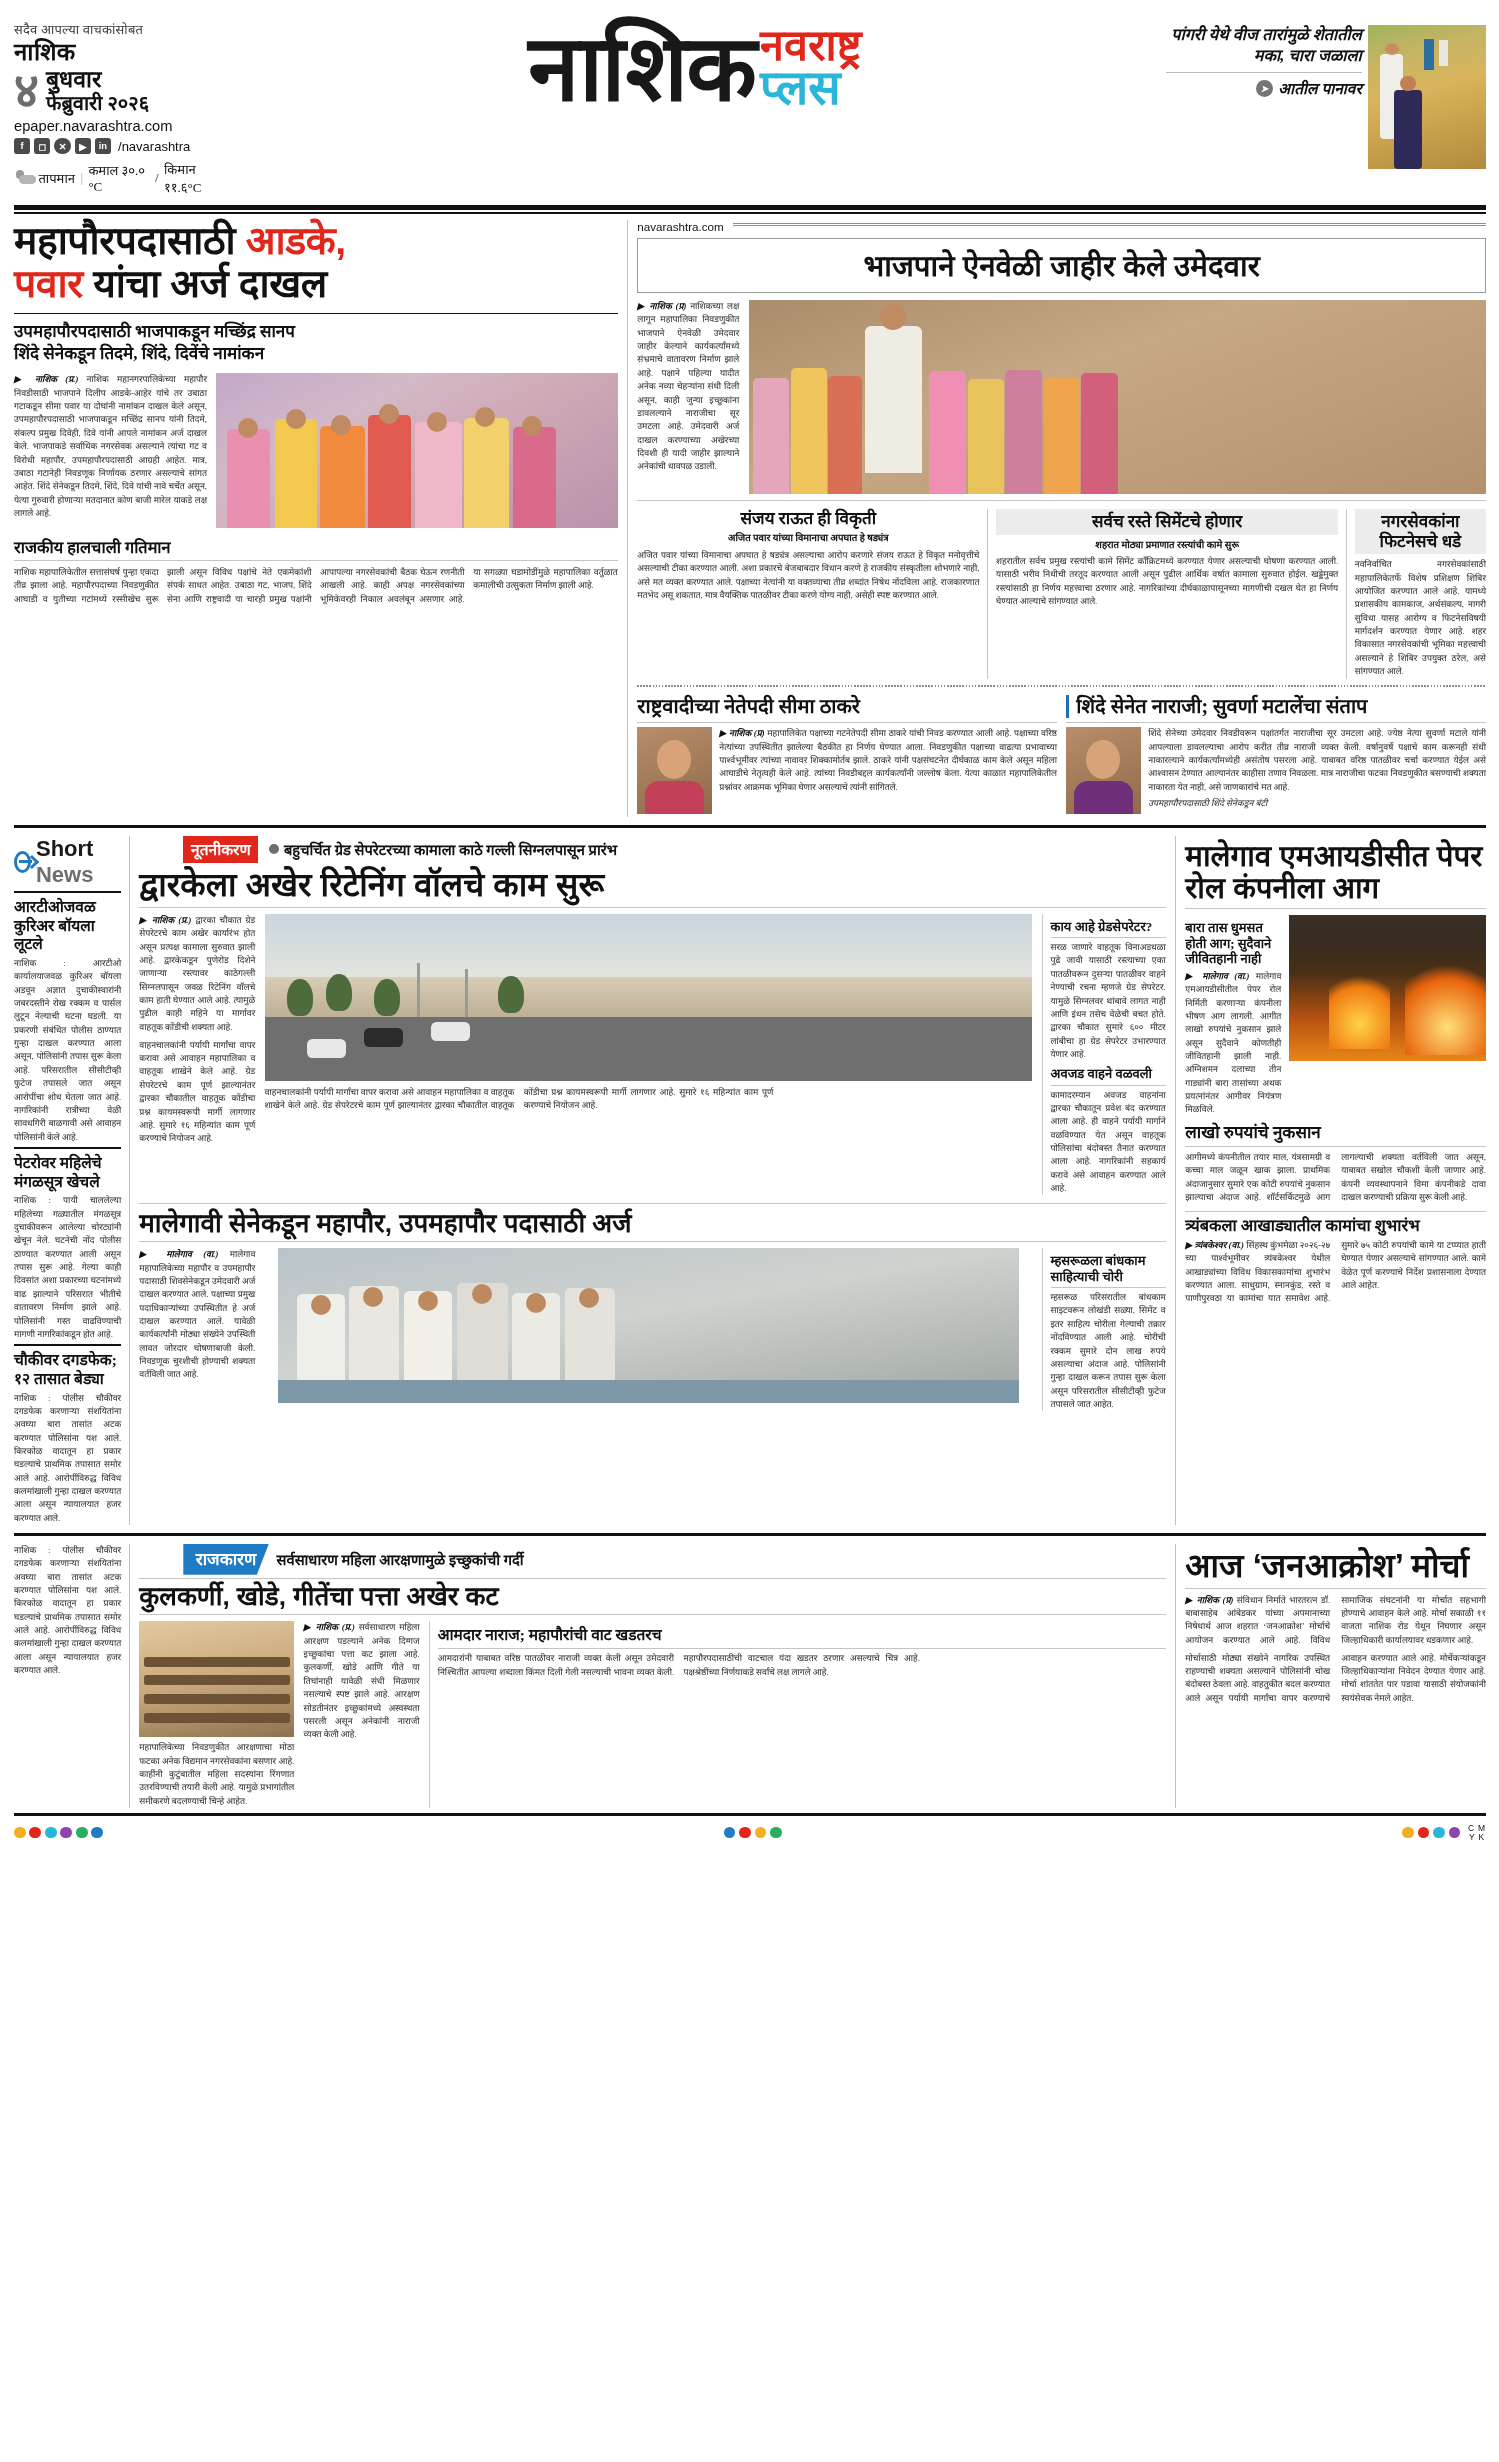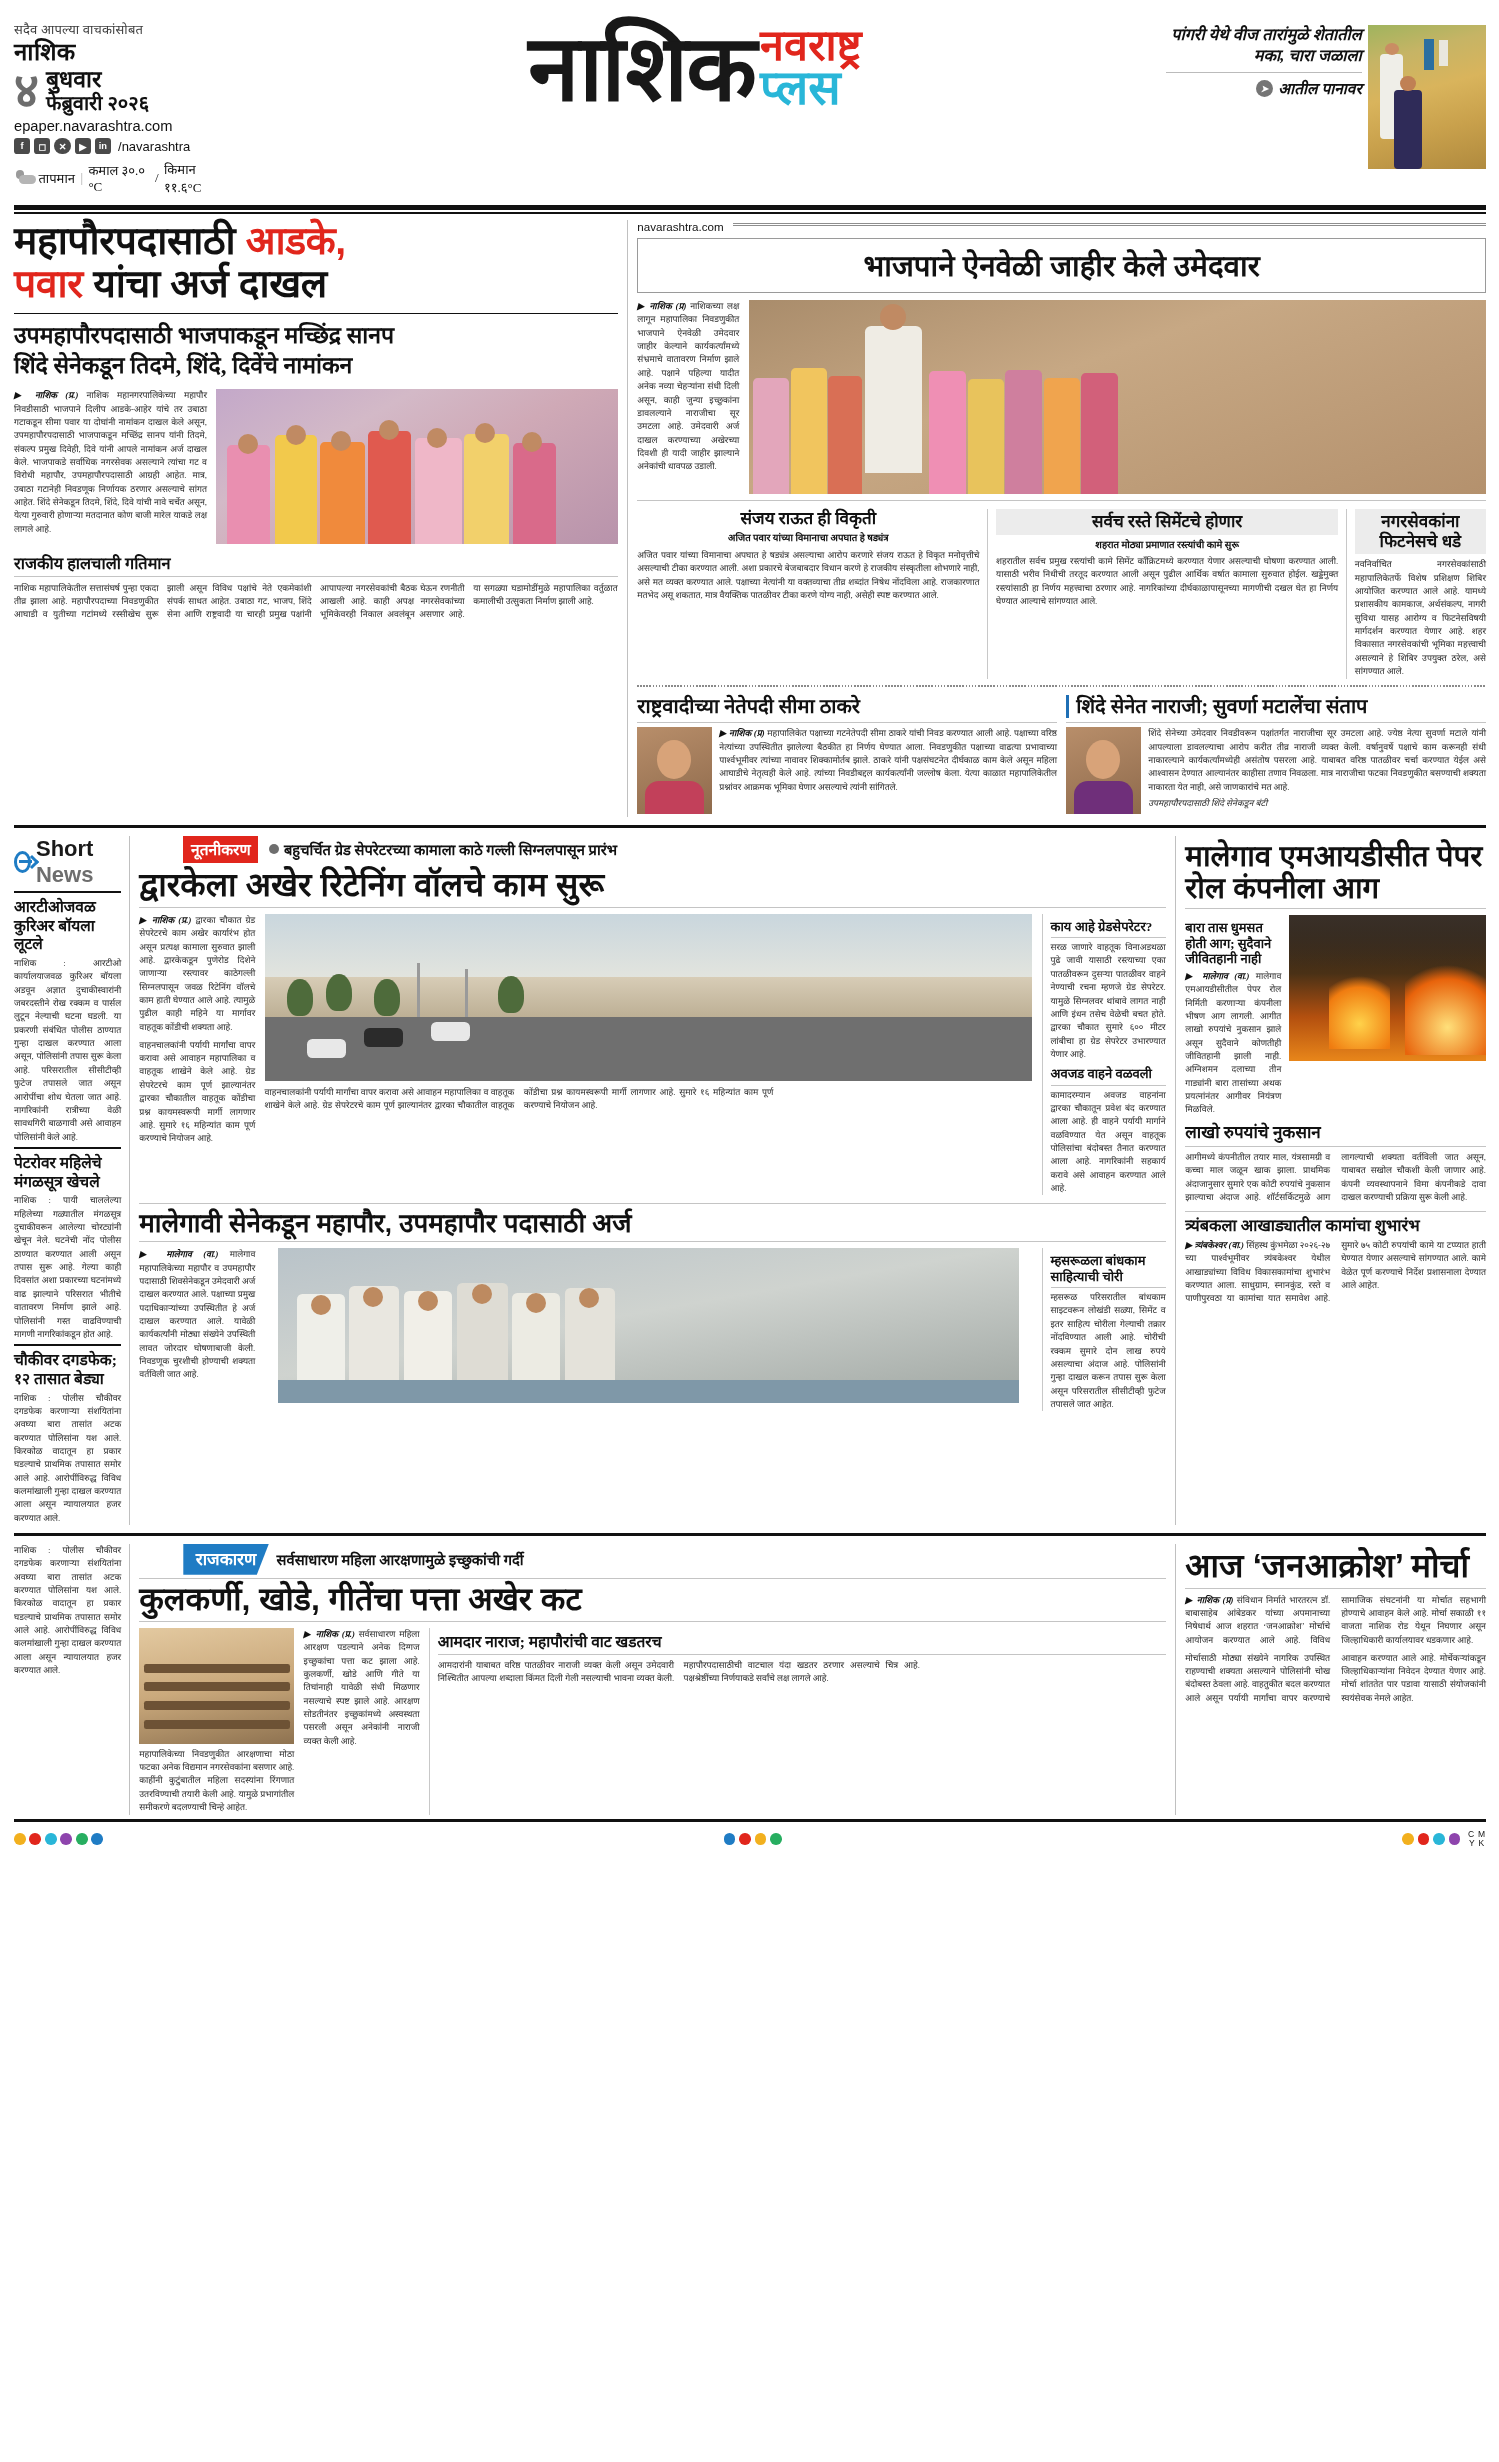--- a/index.html
+++ b/index.html
@@ -85,21 +85,21 @@
   .main { display:flex; padding:0 14px; margin-top:6.2px; }
   .left-col { width:613px; flex:0 0 613px; padding-right:9.3px; }
   .right-col { flex:1; padding-left:9.3px; border-left:0.8px solid #c0c0c0; }
 
   .lead-h {
     font-size:39px; font-weight:bold; line-height:1.1; letter-spacing:-0.4px;
     font-family:"Liberation Sans", sans-serif;
   }
   .red { color:#e1261c;text-align:center; }
   .lead-sub {
-    font-size:23px; font-weight:bold; line-height:1.32; margin-top:7.8px;
+    font-size:17px; font-weight:bold; line-height:1.32; margin-top:7.8px;
     border-top:1.6px solid #111; padding-top:6.2px;
   }
 
   .lead-body { display:flex; gap:9.3px; margin-top:7.8px; }
   .lead-body .txtcol { width:193px; flex:0 0 193px; }
   .lead-photo {
     flex:1; height:155px; position:relative; overflow:hidden;
     background:linear-gradient(150deg,#c3a8c9 0%,#d3b9c7 30%,#cfa9b6 55%,#b893ab 100%);
   }
   .lead-photo .p { position:absolute; bottom:0; border-radius:4.7px 4.7px 0 0; }
@@ -572,21 +572,21 @@
     <div class="s3-a">
       <div class="body-txt">नाशिक : पोलीस चौकीवर दगडफेक करणाऱ्या संशयितांना अवघ्या बारा तासांत अटक करण्यात पोलिसांना यश आले. किरकोळ वादातून हा प्रकार घडल्याचे प्राथमिक तपासात समोर आले आहे. आरोपींविरुद्ध विविध कलमांखाली गुन्हा दाखल करण्यात आला असून न्यायालयात हजर करण्यात आले.</div>
     </div>
 
     <div class="s3-b">
       <div class="strap">
         <span class="tag-blue">राजकारण</span>
         <span>सर्वसाधारण महिला आरक्षणामुळे इच्छुकांची गर्दी</span>
       </div>
       <div class="hr-grey" style="margin-top:3.1px"></div>
-      <div class="big-h2" style="font-size:32px;margin-top:3.1px">कुलकर्णी, खोडे, गीतेंचा पत्ता अखेर कट</div>
+      <div class="big-h2" style="font-size:26px;margin-top:3.1px">कुलकर्णी, खोडे, गीतेंचा पत्ता अखेर कट</div>
       <div class="hr-grey" style="margin-top:4.7px"></div>
 
       <div style="display:flex;gap:9.3px;margin-top:6.2px">
         <div style="width:155px;flex:0 0 155px">
           <div class="hall-photo">
             <span class="row" style="top:36px"></span>
               <span class="row" style="top:54px"></span>
             <span class="row" style="top:73px"></span>
               <span class="row" style="top:92px"></span>
           </div>

